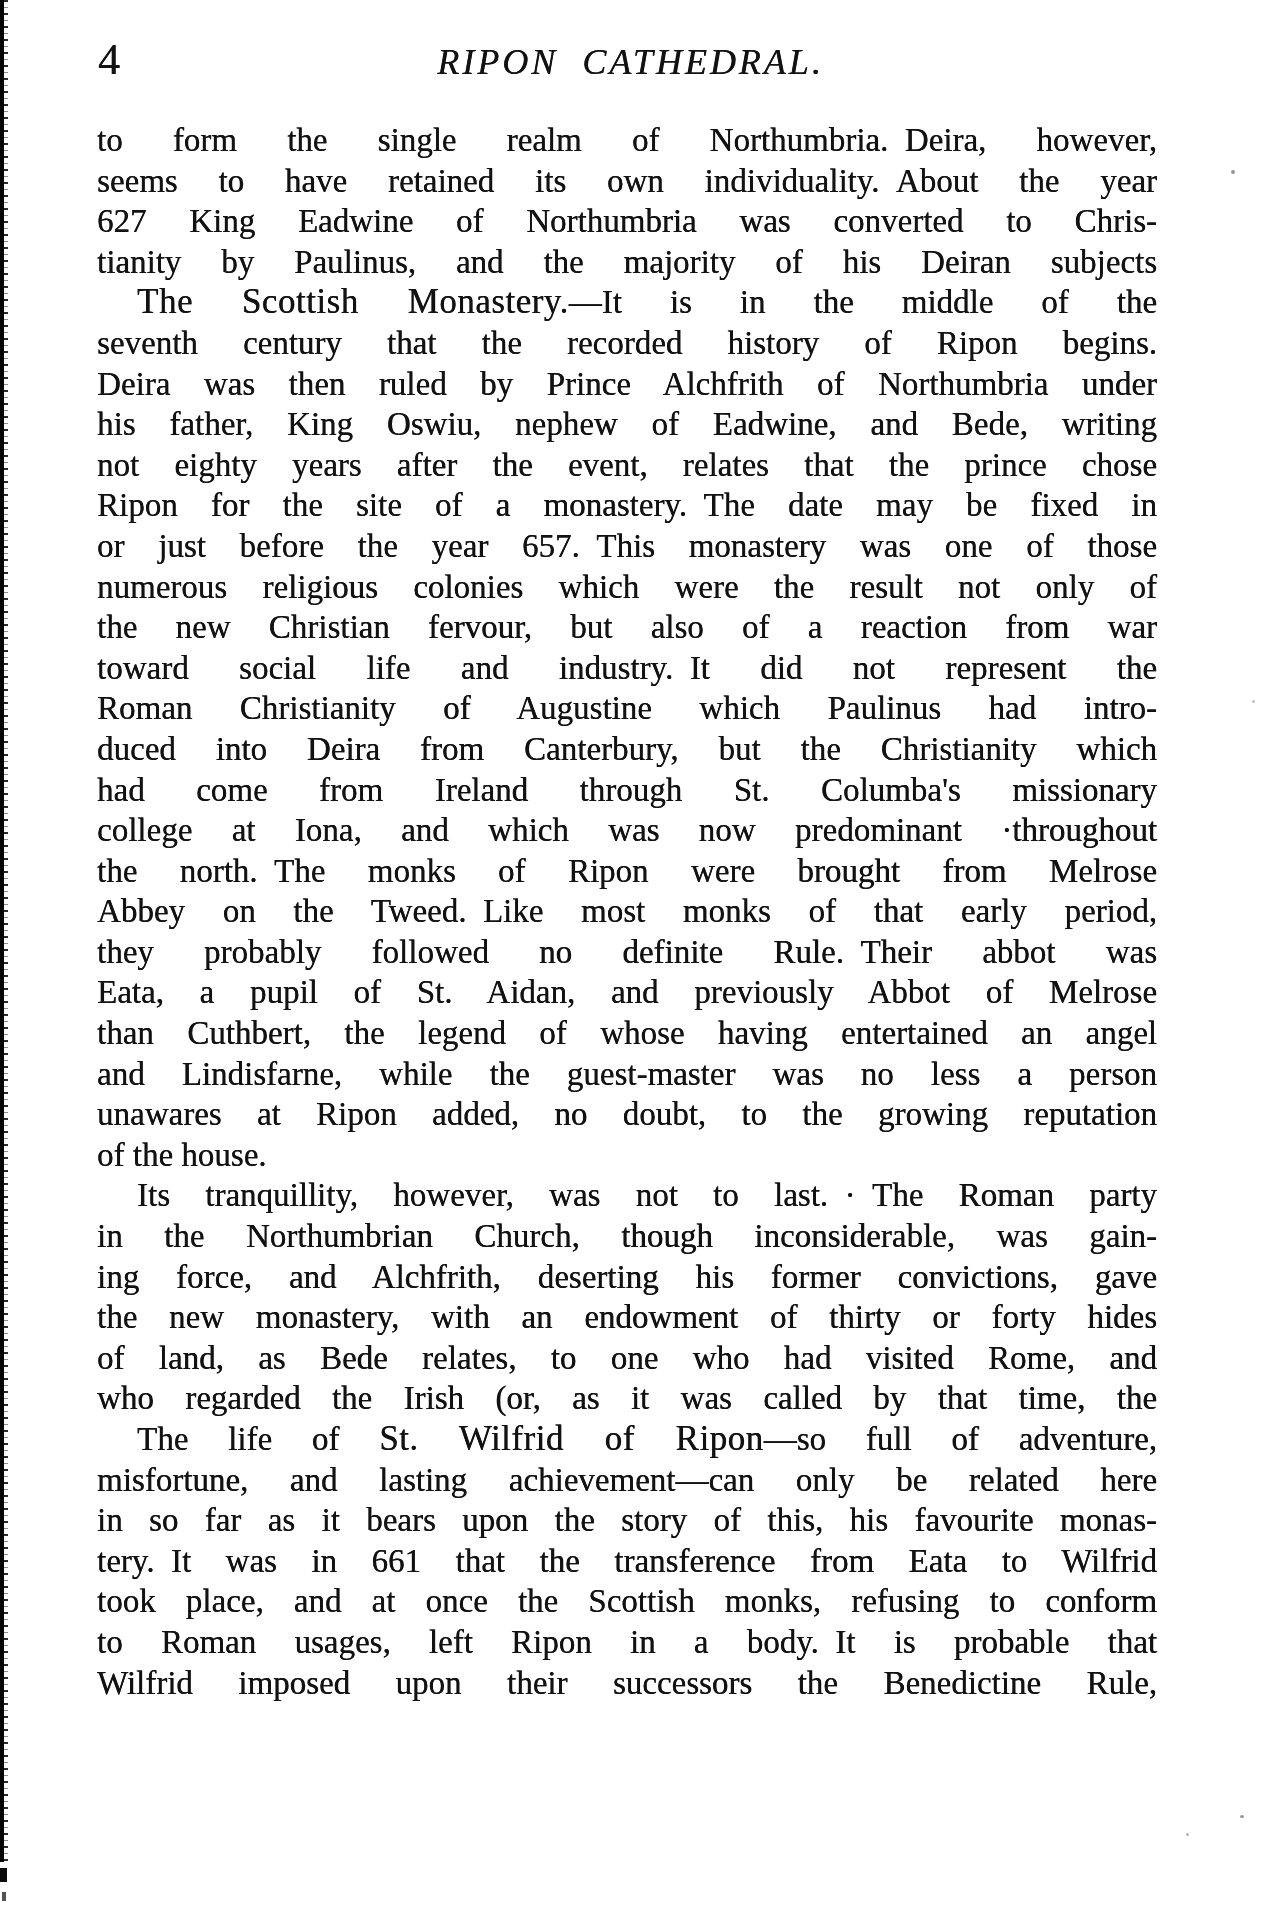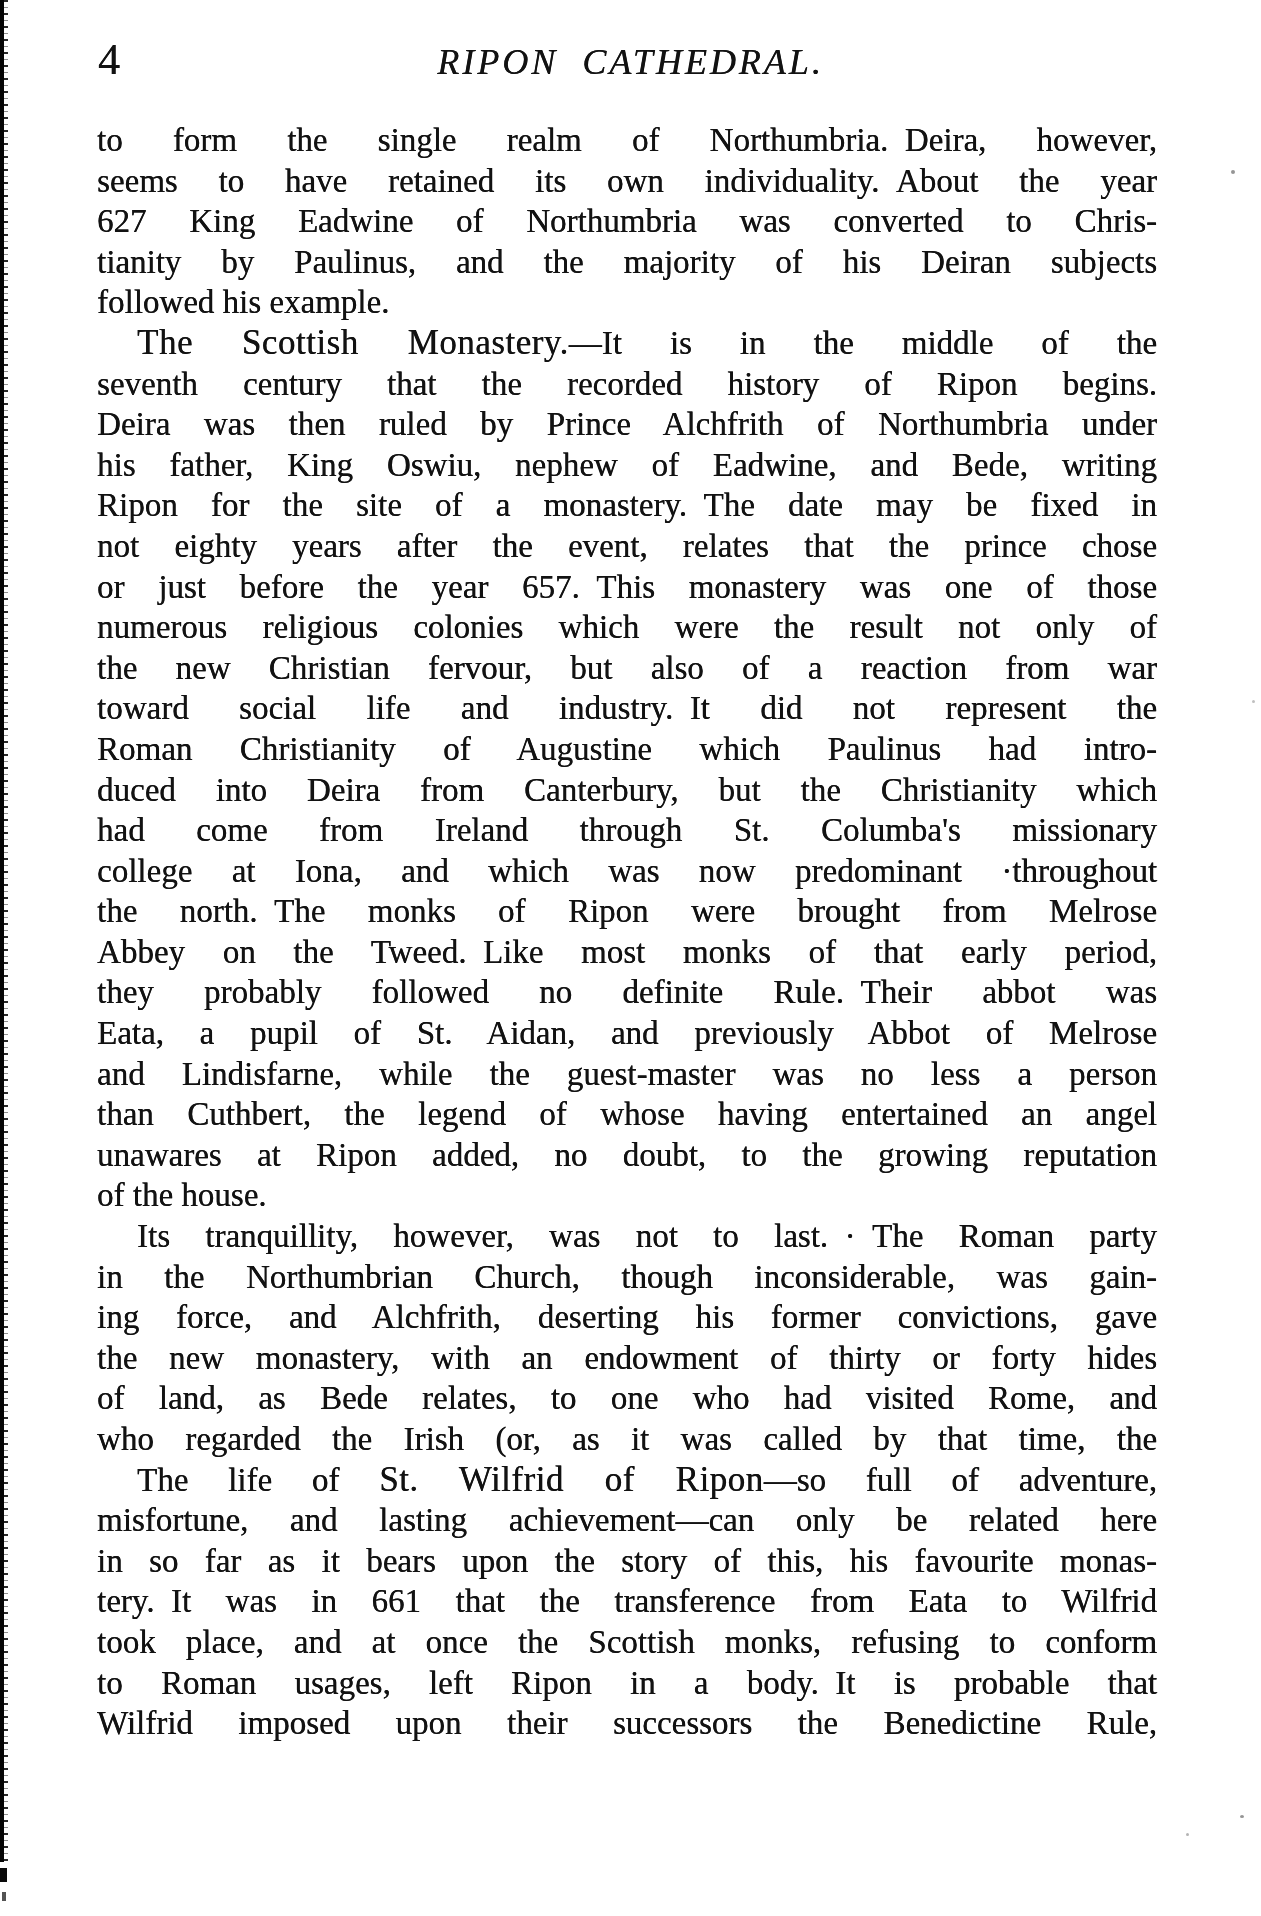--- a/index.html
+++ b/index.html
@@ -118,43 +118,42 @@
     <div class="page-number">4</div>
     <div class="running-title">RIPON CATHEDRAL.</div>
   </div>
 
   <div class="text-block">
       <div class="paragraph">
         <div class="line"><span class="seg">to form the single realm of Northumbria. Deira, however,</span></div>
         <div class="line"><span class="seg">seems to have retained its own individuality. About the year</span></div>
         <div class="line"><span class="seg">627 King Eadwine of Northumbria was converted to Chris-</span></div>
         <div class="line"><span class="seg">tianity by Paulinus, and the majority of his Deiran subjects</span></div>
-        <div class="line end"><span class="seg">followed his example.</span></div>
       </div>
       <div class="paragraph">
         <div class="line indent"><span class="seg bold">The Scottish Monastery.</span><span class="seg">—It is in the middle of the</span></div>
         <div class="line"><span class="seg">seventh century that the recorded history of Ripon begins.</span></div>
         <div class="line"><span class="seg">Deira was then ruled by Prince Alchfrith of Northumbria under</span></div>
         <div class="line"><span class="seg">his father, King Oswiu, nephew of Eadwine, and Bede, writing</span></div>
+        <div class="line"><span class="seg">not eighty years after the event, relates that the prince chose</span></div>
         <div class="line"><span class="seg">Ripon for the site of a monastery. The date may be fixed in</span></div>
-        <div class="line"><span class="seg">not eighty years after the event, relates that the prince chose</span></div>
         <div class="line"><span class="seg">or just before the year 657. This monastery was one of those</span></div>
         <div class="line"><span class="seg">numerous religious colonies which were the result not only of</span></div>
         <div class="line"><span class="seg">the new Christian fervour, but also of a reaction from war</span></div>
         <div class="line"><span class="seg">toward social life and industry. It did not represent the</span></div>
         <div class="line"><span class="seg">Roman Christianity of Augustine which Paulinus had intro-</span></div>
         <div class="line"><span class="seg">duced into Deira from Canterbury, but the Christianity which</span></div>
         <div class="line"><span class="seg">had come from Ireland through St. Columba's missionary</span></div>
         <div class="line"><span class="seg">college at Iona, and which was now predominant ·throughout</span></div>
         <div class="line"><span class="seg">the north. The monks of Ripon were brought from Melrose</span></div>
         <div class="line"><span class="seg">Abbey on the Tweed. Like most monks of that early period,</span></div>
         <div class="line"><span class="seg">they probably followed no definite Rule. Their abbot was</span></div>
         <div class="line"><span class="seg">Eata, a pupil of St. Aidan, and previously Abbot of Melrose</span></div>
+        <div class="line"><span class="seg">than Cuthbert, the legend of whose having entertained an angel</span></div>
         <div class="line"><span class="seg">and Lindisfarne, while the guest-master was no less a person</span></div>
-        <div class="line"><span class="seg">than Cuthbert, the legend of whose having entertained an angel</span></div>
         <div class="line"><span class="seg">unawares at Ripon added, no doubt, to the growing reputation</span></div>
         <div class="line end"><span class="seg">of the house.</span></div>
       </div>
       <div class="paragraph">
         <div class="line indent"><span class="seg">Its tranquillity, however, was not to last. · The Roman party</span></div>
         <div class="line"><span class="seg">in the Northumbrian Church, though inconsiderable, was gain-</span></div>
         <div class="line"><span class="seg">ing force, and Alchfrith, deserting his former convictions, gave</span></div>
         <div class="line"><span class="seg">the new monastery, with an endowment of thirty or forty hides</span></div>
         <div class="line"><span class="seg">of land, as Bede relates, to one who had visited Rome, and</span></div>
         <div class="line"><span class="seg">who regarded the Irish (or, as it was called by that time, the</span></div>

